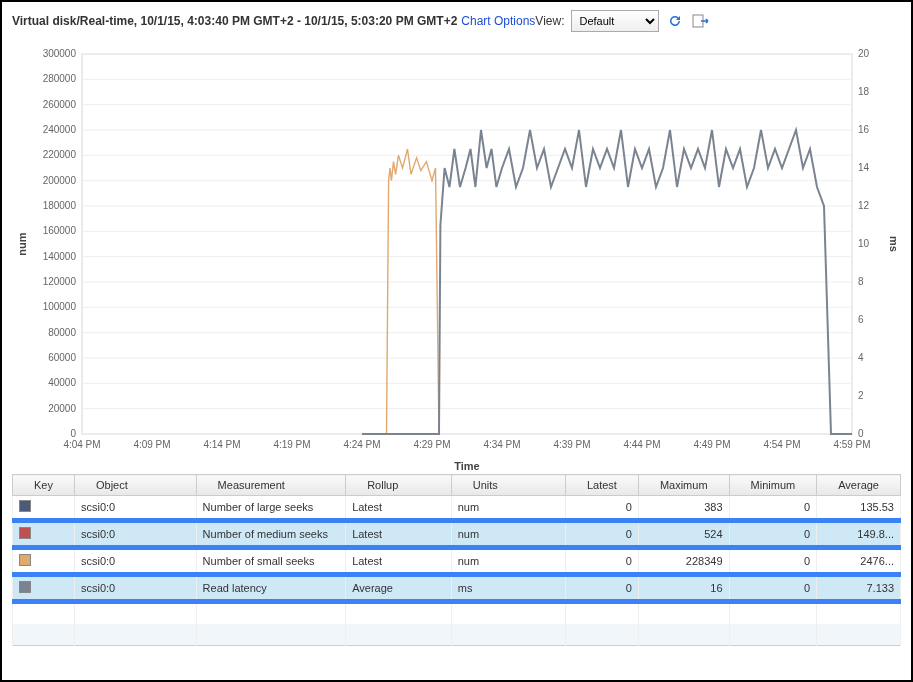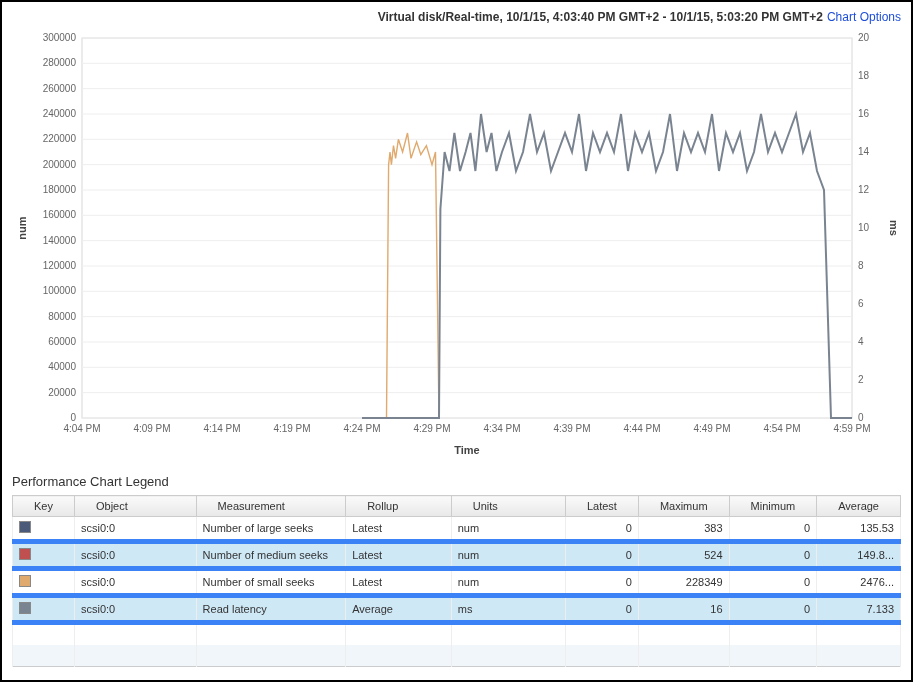--- a/index.html
+++ b/index.html
@@ -1,18 +1,18 @@
 <!DOCTYPE html>
 <html><head>
 <meta charset="utf-8">
 <style>
 * { box-sizing: border-box; margin: 0; padding: 0; }
 body { font-family: Arial, Helvetica, sans-serif; font-size: 11px; color: #333; background: #fff; }
 .container { width: 913px; height: 682px; border: 2px solid #000; position: relative; padding: 8px 10px; }
-.header-row { display: flex; justify-content: flex-end; align-items: center; margin-bottom: 4px; }
+.header-row { display: flex; justify-content: flex-start; align-items: center; margin-bottom: 12px; }
 .title-area { display: flex; align-items: baseline; gap: 4px; }
 .title-text { font-weight: bold; color: #333; font-size: 12px; }
 .chart-options-link { color: #1d4ed8; font-size: 12px; cursor: pointer; }
 .view-area { display: flex; align-items: center; gap: 6px; }
 .view-label { font-size: 12px; }
 .view-select { height: 22px; width: 88px; border: 1px solid #aaa; background: linear-gradient(#fff,#eee); font-size: 11px; padding: 0 4px; }
 .icon-btn { width: 20px; height: 20px; display: inline-flex; align-items: center; justify-content: center; cursor: pointer; }
 .chart-wrap { position: relative; width: 890px; height: 430px; }
 svg { display: block; }
 .legend-title { font-size: 13px; color: #333; margin: 16px 0 6px 0; }
@@ -26,20 +26,37 @@
 .key-swatch { width: 12px; height: 12px; display: inline-block; border: 1px solid #888; }
 </style>
 </head>
 <body>
 <div class="container">
 
 <div class="header-row">
   <div class="title-area">
     <span class="title-text">Virtual disk/Real-time, 10/1/15, 4:03:40 PM GMT+2 - 10/1/15, 5:03:20 PM GMT+2</span>
     <span class="chart-options-link">Chart Options</span>
+  </div>
+  <div class="view-area">
+    <span class="view-label">View:</span>
+    <select class="view-select">
+      <option>Default</option>
+    </select>
+    <span class="icon-btn">
+      <svg width="16" height="16" viewBox="0 0 16 16">
+            <path d="M13 8a5 5 0 1 1-1.5-3.5L13 3v4H9l1.5-1.5A3.5 3.5 0 1 0 11.5 8H13z" fill="#2a6fd6"></path>
+          </svg>
+    </span>
+    <span class="icon-btn">
+      <svg width="18" height="16" viewBox="0 0 18 16">
+            <rect x="1" y="2" width="10" height="12" fill="none" stroke="#888"></rect>
+            <path d="M9 8h7m0 0-2-2m2 2-2 2" stroke="#2a6fd6" fill="none" stroke-width="1.5"></path>
+          </svg>
+    </span>
   </div>
 </div>
 
 <div class="chart-wrap">
   <svg id="chart-svg" width="890" height="440">
         <rect x="70" y="10" width="770" height="380" fill="#fff" stroke="#d8d8d8"></rect>
         <line x1="70" y1="390" x2="840" y2="390" stroke="#eee"></line>
         <text x="64" y="393" text-anchor="end" font-size="10" fill="#666">0</text>
         <line x1="70" y1="364.6666666666667" x2="840" y2="364.6666666666667" stroke="#eee"></line>
         <text x="64" y="367.6666666666667" text-anchor="end" font-size="10" fill="#666">20000</text>
@@ -95,21 +112,20 @@
         <text x="770" y="404" text-anchor="middle" font-size="10" fill="#666">4:54 PM</text>
         <text x="840" y="404" text-anchor="middle" font-size="10" fill="#666">4:59 PM</text>
         <text x="455" y="426" text-anchor="middle" font-size="11" font-weight="bold" fill="#444">Time</text>
         <text x="14" y="200" text-anchor="middle" font-size="11" font-weight="bold" fill="#444" transform="rotate(-90 14 200)">num</text>
         <text x="878" y="200" text-anchor="middle" font-size="11" font-weight="bold" fill="#444" transform="rotate(90 878 200)">ms</text>
         <path d="M350,390L374.5,390L376.6,136.66666666666669L378,124L379.4,136.66666666666669L381.5,117.66666666666669L383.6,130.33333333333331L386.4,111.33333333333337L390.6,124L395.50000000000006,105L399,130.33333333333331L404.6,113.86666666666667L408.8,126.5333333333333L414.4,117.66666666666669L420,136.66666666666669L423.49999999999994,124L427,390" fill="none" stroke="#e0a96d" stroke-width="1.4"></path>
         <path d="M350,390L427,390L428.4,180.99999999999997L432.59999999999997,124L437.5,143L442.4,105L448.00000000000006,143L453.6,124L458.5,105L463.4,143L469,86L474.6,124L479.49999999999994,105L484.40000000000003,143L489.99999999999994,124L497,105L504,143L511,124L518,86L525,124L532,105L539,143L546,124L553,105L560,124L567,86L574,143L581,105L588,124L595,105L602,124L609,86L616,143L623,105L630,124L637,105L643.9999999999999,143L651.0000000000001,124L658,86L665,143L672,105L679,124L686,105L693,124L700,86L707,143L714,105L721.0000000000001,124L728,105L735,143L742,124L748.9999999999999,86L756.0000000000001,124L763,105L770,124L776.9999999999999,105L784,86L791,124L798,105L805,143L812,162L819,390L840,390" fill="none" stroke="#7a8491" stroke-width="2"></path>
       </svg>
 </div>
 
-<div class="legend-title">Performance Chart Legend</div>
 <table class="legend-table">
   <thead>
     <tr>
       <th style="width:34px">Key</th>
       <th style="width:158px">Object</th>
       <th style="width:180px">Measurement</th>
       <th style="width:130px">Rollup</th>
       <th style="width:150px">Units</th>
       <th class="num" style="width:50px">Latest</th>
       <th class="num" style="width:58px">Maximum</th>

